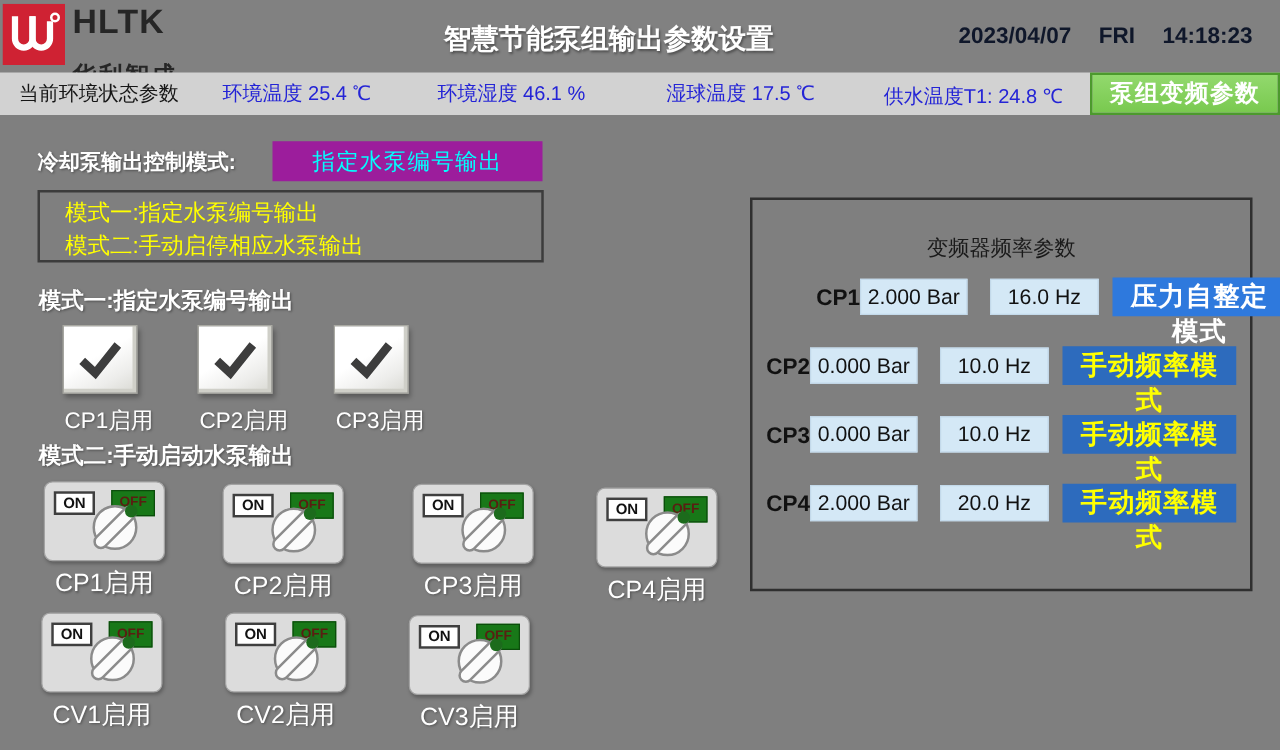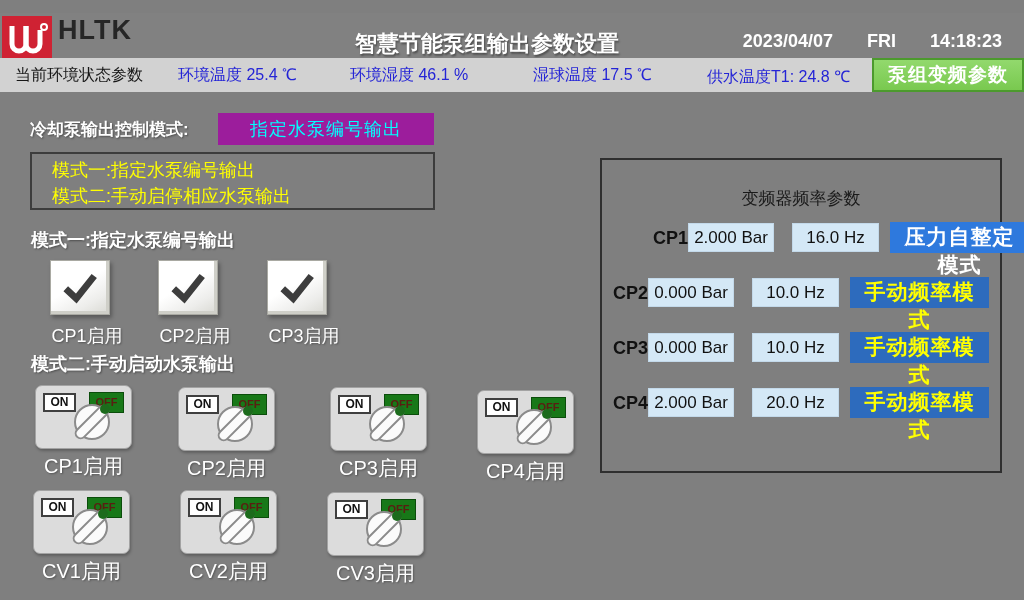--- a/index.html
+++ b/index.html
@@ -1,27 +1,27 @@
 <!DOCTYPE html>
 <html><head>
 <meta charset="utf-8">
 <style>
   html,body{margin:0;padding:0;background:#555;}
   .screen{position:relative;width:1024px;height:600px;background:#7f7f7f;
     font-family:"Liberation Sans",sans-serif;overflow:hidden;}
 
   
-  .hdr{position:absolute;left:0;top:13px;width:1024px;height:68px;background:#818181;}
+  .hdr{position:absolute;left:0;top:0;width:1024px;height:68px;background:#818181;}
   .logo-mark{position:absolute;left:2px;top:3px;}
   .brand{position:absolute;left:58px;top:2px;font-size:27px;font-weight:bold;color:#262626;letter-spacing:1px;}
   .brand-cn{position:absolute;left:58px;top:32px;font-size:19px;font-weight:bold;color:#262626;letter-spacing:2px;margin-top:15px;}
   .app-title{position:absolute;left:302px;top:16px;width:370px;text-align:center;
     font-size:22px;font-weight:bold;color:#fff;text-shadow:1px 2px 2px rgba(0,0,0,.4);}
-  .datetime{position:absolute;right:22px;top:18px;display:flex;gap:34px;
-    font-size:18px;font-weight:bold;color:#ffffff;}
+  .datetime{position:absolute;right:22px;top:18px;display:flex;gap:22px;
+    font-size:18px;font-weight:bold;color:#0f172a;}
 
   
   .statusbar{position:absolute;left:0;top:58px;width:1024px;height:34px;background:#d2d2d2;}
   .sb-label{position:absolute;left:15px;top:7px;font-size:16px;color:#161616;}
   .sb-metric{position:absolute;top:7px;font-size:16px;color:#2424d6;white-space:nowrap;}
   .green-btn{position:absolute;right:0;top:0;width:152px;height:34px;box-sizing:border-box;
     background:linear-gradient(180deg,#92d96d,#79c94f);border:2px solid #4c9a2d;
     color:#fff;font-weight:bold;font-size:19px;font-family:inherit;cursor:pointer;letter-spacing:1px;}
 
   

